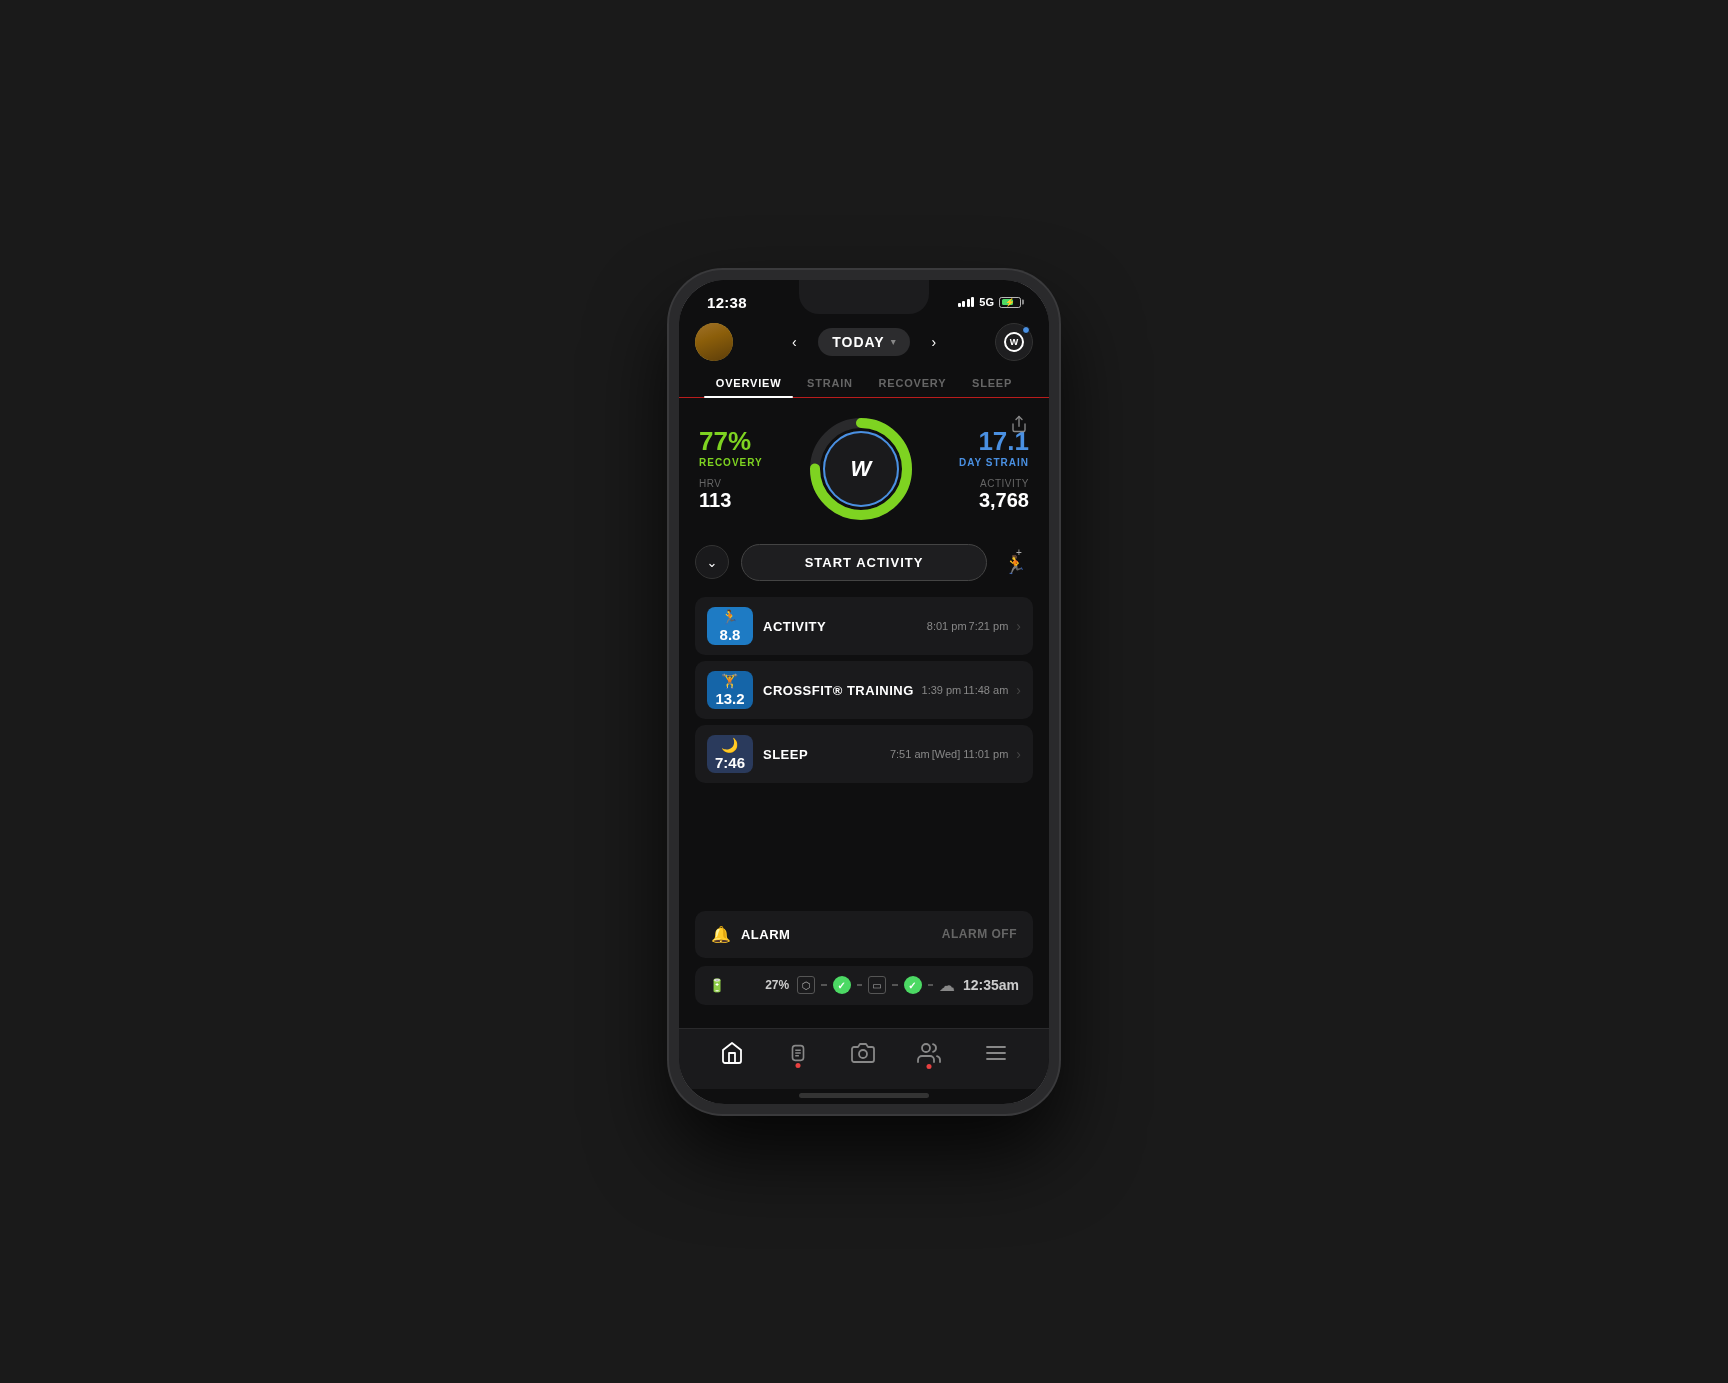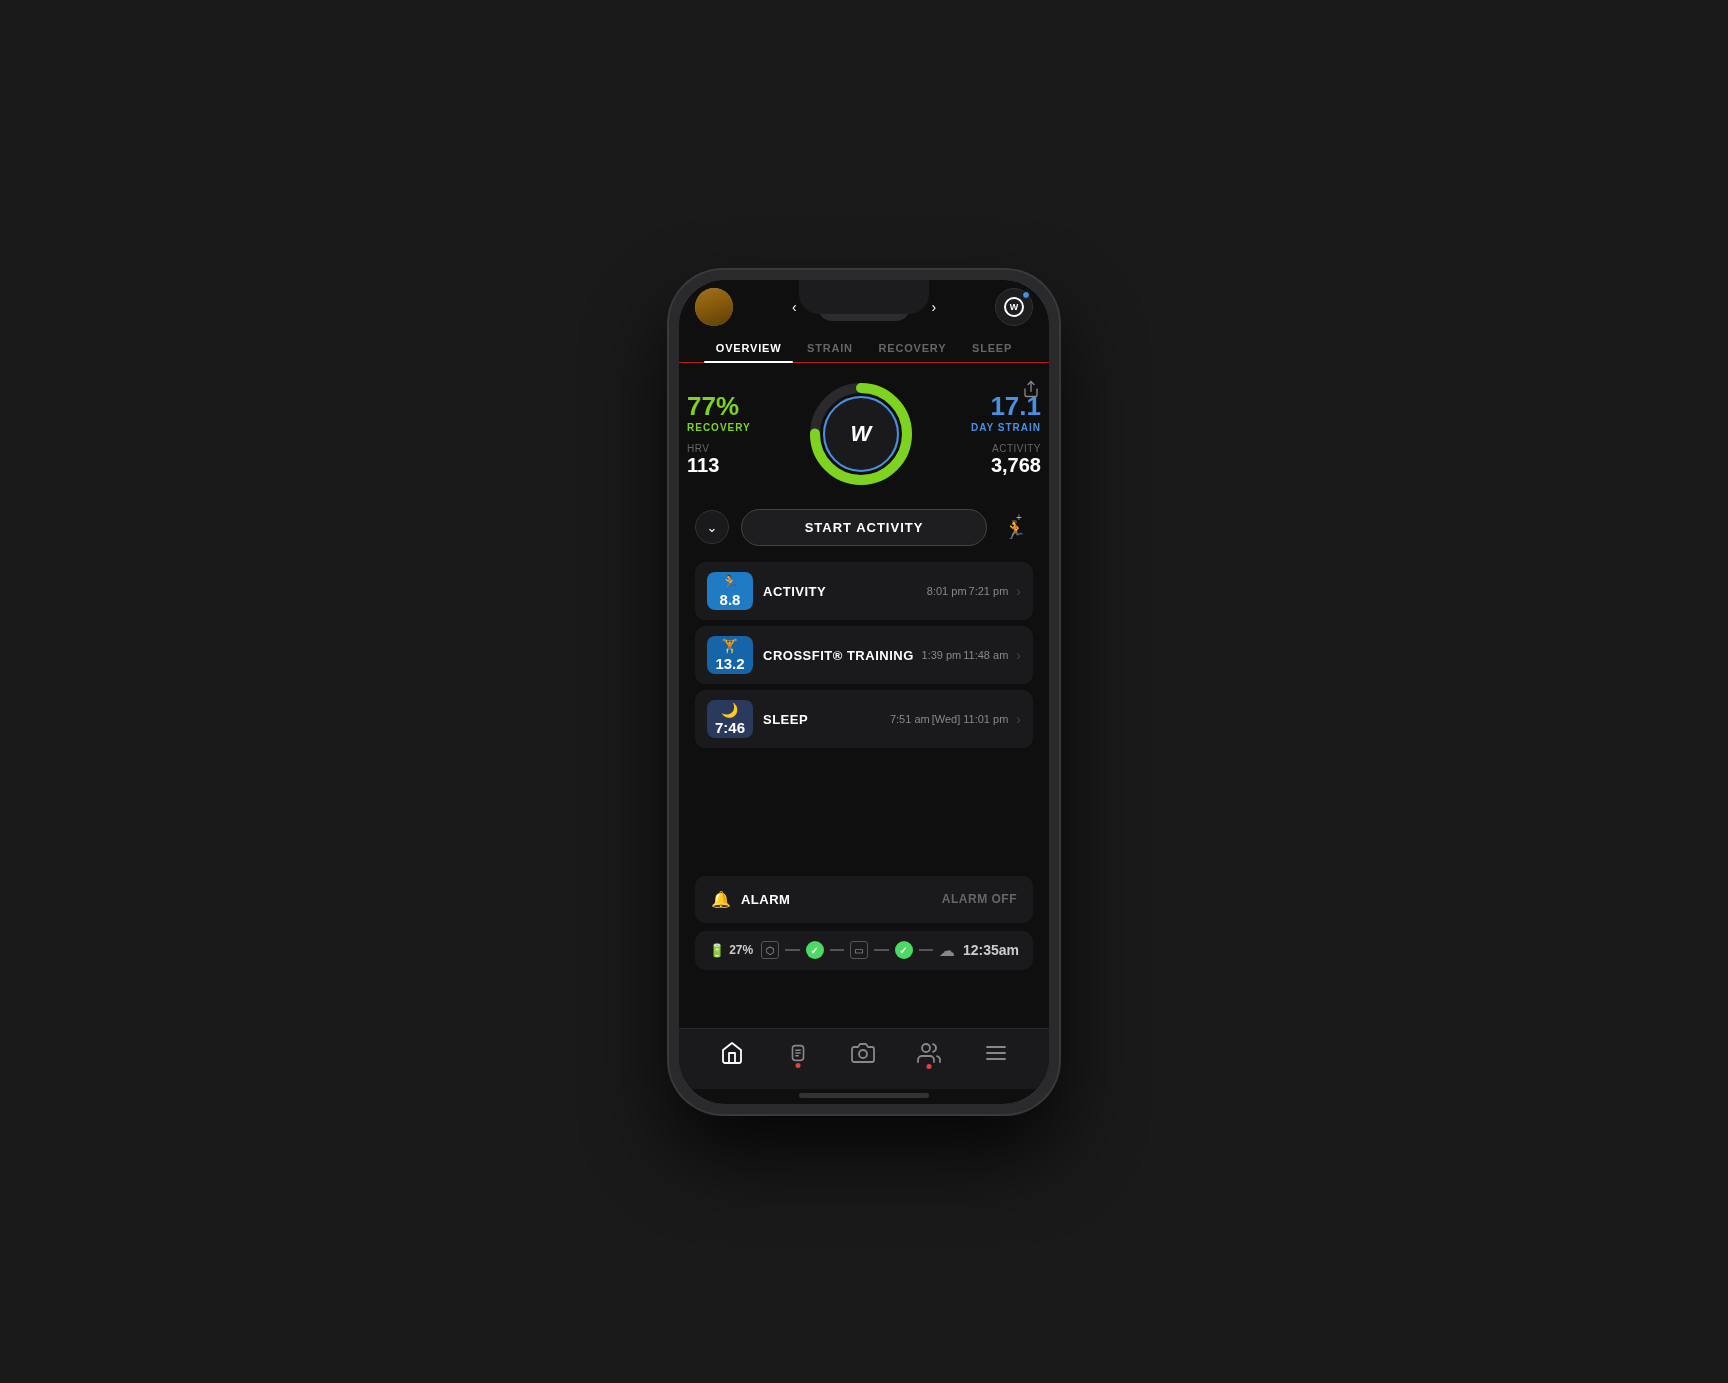--- a/index.html
+++ b/index.html
@@ -277,21 +277,21 @@
       content: '';
       position: absolute;
       bottom: -1px; left: 0; right: 0;
       height: 2px;
       background: #fff;
       border-radius: 1px;
     }
 
     
     .stats-section {
-      padding: 16px 8px 8px;
+      padding: 16px 20px 8px;
       background: #0f0f10;
       display: flex;
       flex-direction: column;
       align-items: center;
     }
 
     .stats-row {
       display: flex;
       align-items: center;
       justify-content: space-between;
@@ -576,20 +576,21 @@
       gap: 4px;
     }
     .device-battery-icon {
       font-size: 13px;
       color: #aaa;
     }
     .device-battery-pct {
       font-size: 12px;
       font-weight: 600;
       color: #ccc;
+      margin-left: 36px;
     }
     .device-sync-row {
       display: flex;
       align-items: center;
       gap: 6px;
       flex: 1;
     }
     .sync-node {
       width: 18px; height: 18px;
       border-radius: 3px;
@@ -698,20 +699,38 @@
   <div class="side-button-left3"></div>
   <div class="side-button-right"></div>
 
   <div class="notch">
     <div class="notch-speaker"></div>
     <div class="notch-camera"></div>
   </div>
 
   <div class="screen">
 
+    <div class="status-bar">
+      <span class="status-time">12:38</span>
+      <div class="status-icons">
+        <div class="signal-bars">
+          <div class="signal-bar" style="height:4px;"></div>
+          <div class="signal-bar" style="height:6px;"></div>
+          <div class="signal-bar" style="height:8px;"></div>
+          <div class="signal-bar" style="height:10px;"></div>
+        </div>
+        <span class="network-label">5G</span>
+        <div class="battery-container">
+          <div class="battery-body">
+            <div class="battery-fill"></div>
+            <span class="battery-bolt">⚡</span>
+          </div>
+        </div>
+      </div>
+    </div>
 
     <div class="content">
 
       <div class="header">
         <div class="avatar">
           <div class="avatar-inner"></div>
         </div>
 
         <div class="date-nav">
           <div class="nav-arrow">‹</div>

